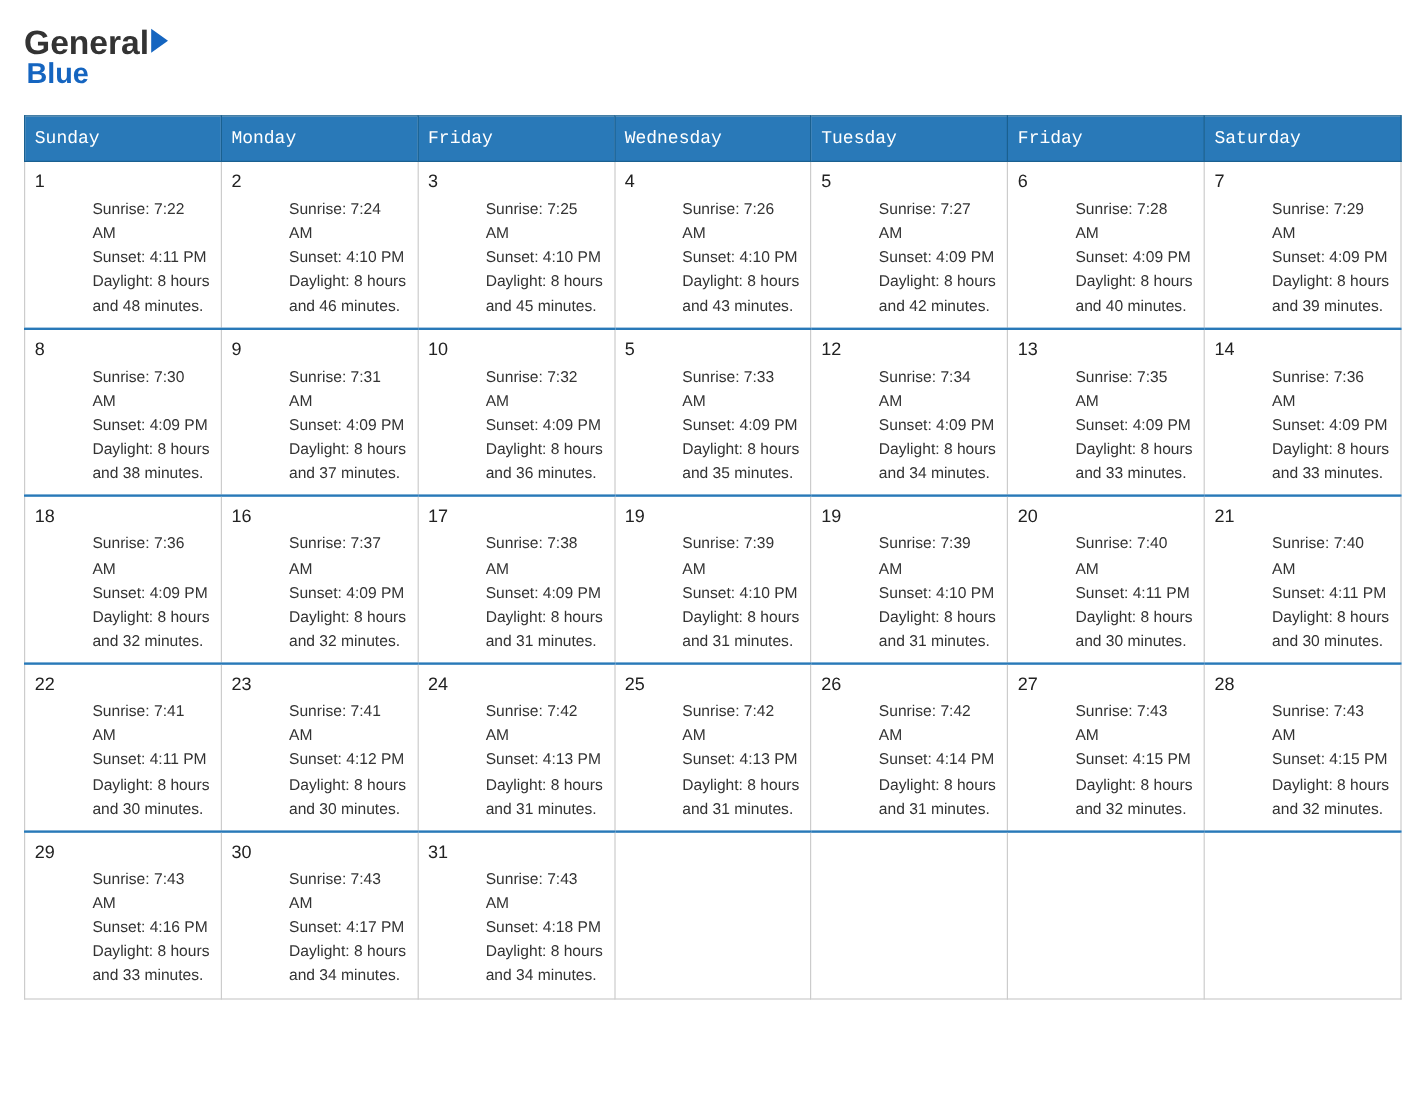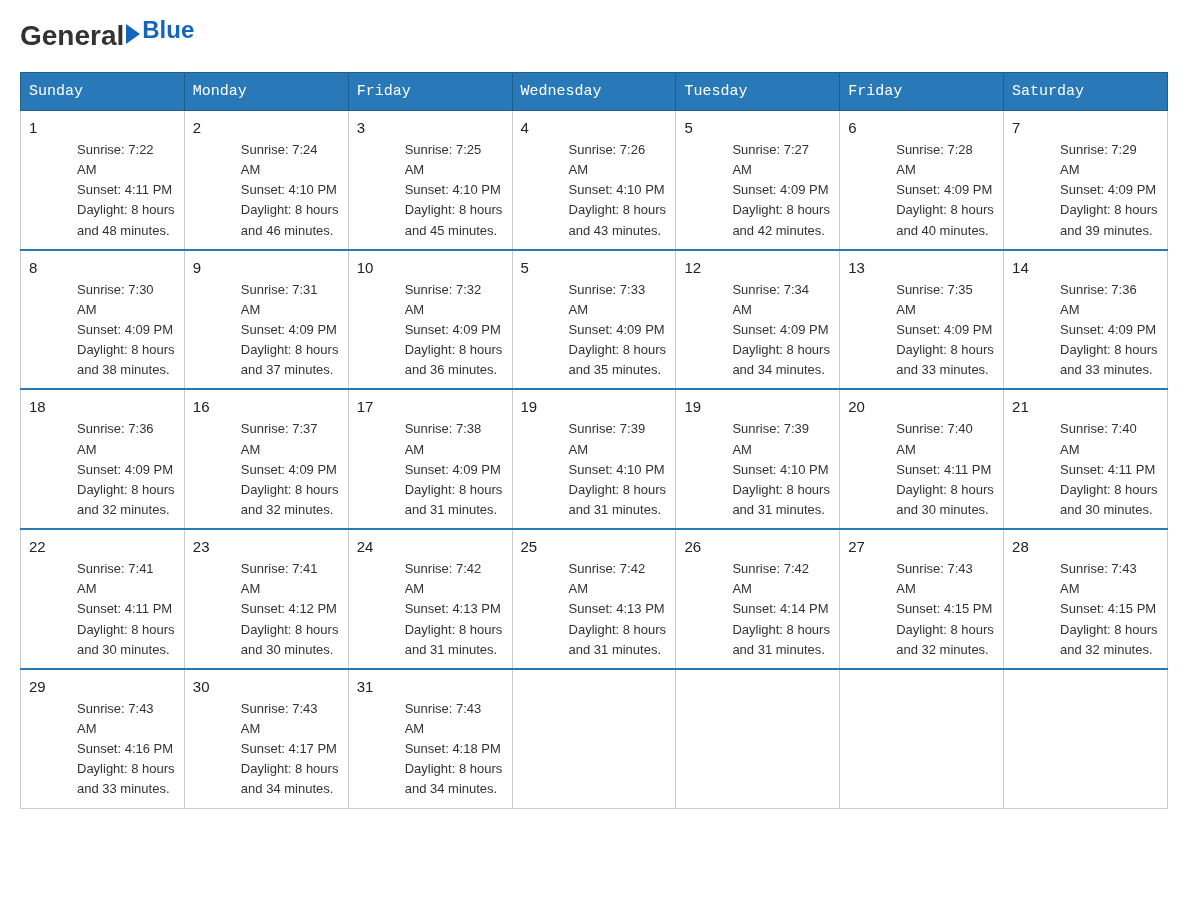--- a/index.html
+++ b/index.html
@@ -11,20 +11,21 @@
       min-height: 918px;
     }
     .header-area {
       display: flex;
       justify-content: space-between;
       align-items: flex-start;
       margin-bottom: 20px;
     }
     .logo-area {
       display: flex;
+      flex-direction: column;
       align-items: flex-start;
     }
     .logo-text {
       display: flex;
       align-items: center;
       font-size: 28px;
       font-weight: bold;
       color: #333;
     }
     .logo-general { color: #333; }

